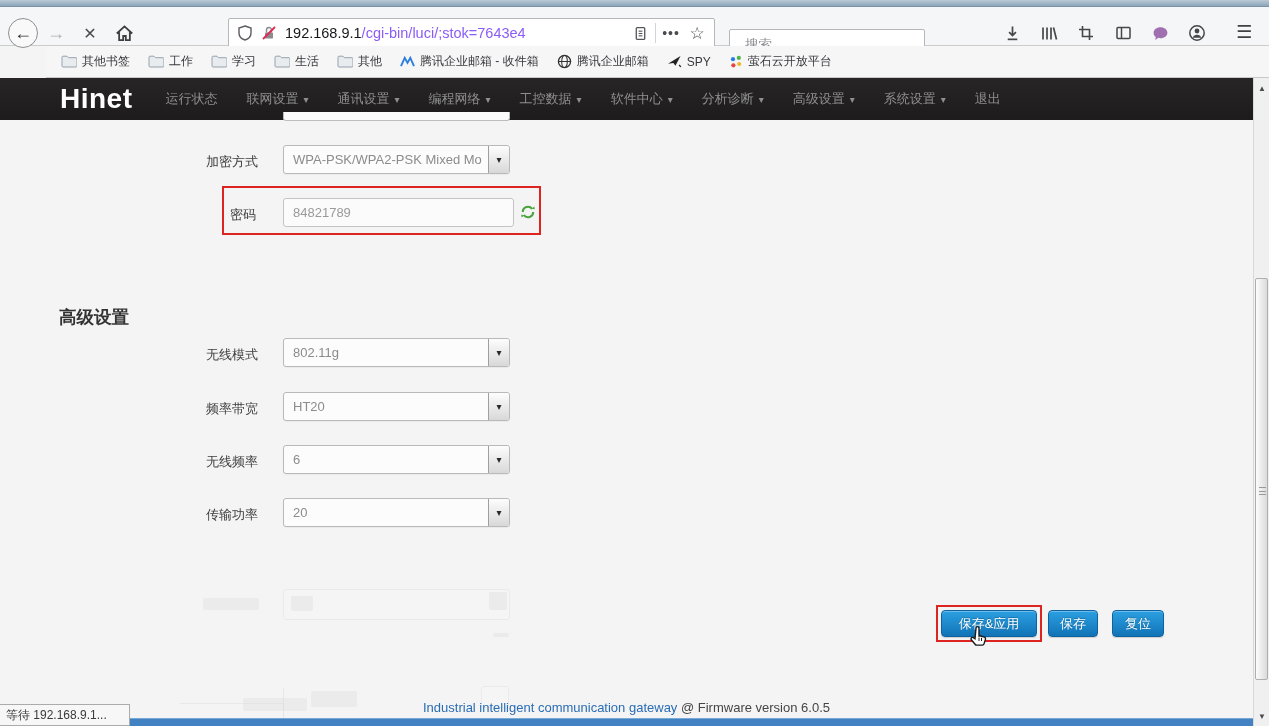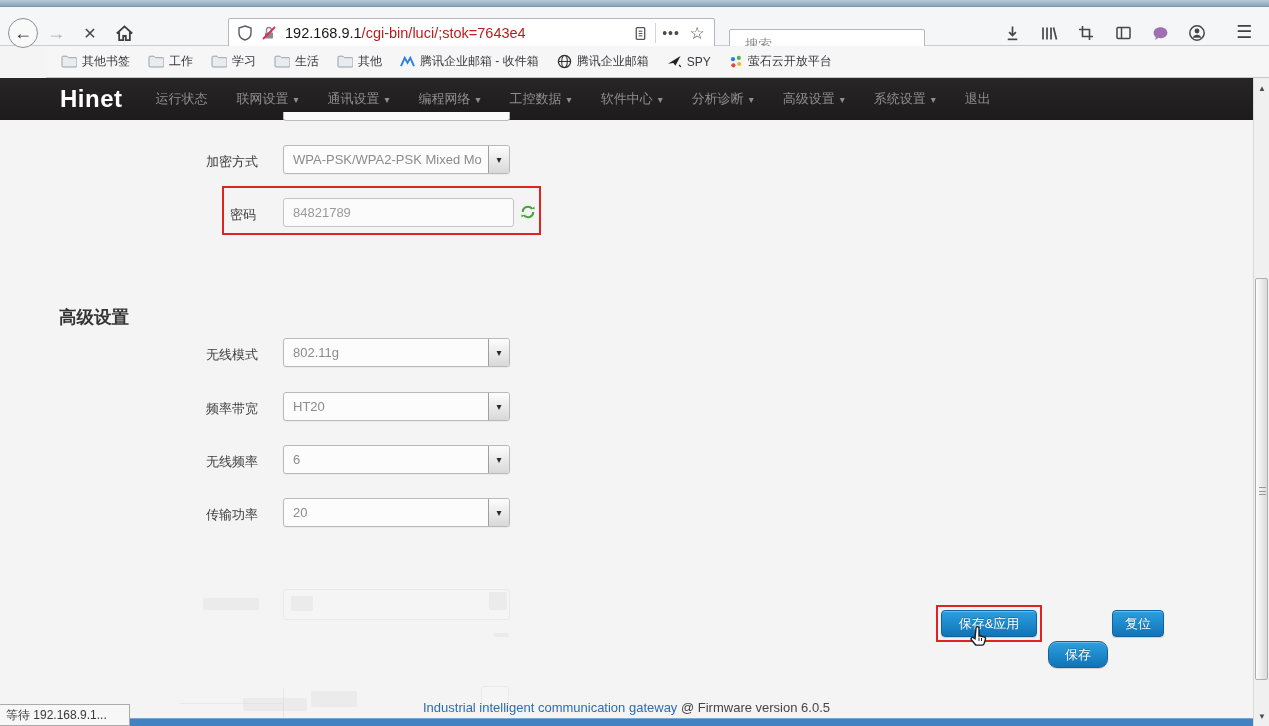--- a/index.html
+++ b/index.html
@@ -19,21 +19,21 @@
     border-radius:50%; background:#f9f9fa; font-size:18px; color:#2f2f33; }
   .fwd { left:44px; top:14px; width:24px; height:24px; font-size:18px; color:#b0b0b5; }
   .stop { left:78px; top:14px; width:24px; height:24px; font-size:16px; color:#4a4a4f; }
   .home { left:112px; top:14px; width:24px; height:24px; }
 
   .urlbar { position:absolute; left:228px; top:11px; width:487px; height:30px;
     background:#ffffff; border:1px solid #b6b6bc; border-radius:2px;
     display:flex; align-items:center; padding:0 4px 0 8px; }
   .urlbar .txt { flex:1; font-size:14.5px; white-space:nowrap; overflow:hidden; margin-left:8px; }
   .urlbar .host { color:#18181b; }
-  .urlbar .path { color:#b91c1c;text-align:center; }
+  .urlbar .path { color:#8b5cf6;text-align:center; }
   .url-fade { position:absolute; right:118px; top:1px; width:26px; height:26px;
     background:linear-gradient(90deg,rgba(255,255,255,0),#ffffff); }
   .urlbar .ric { width:26px; height:26px; display:flex; align-items:center; justify-content:center; flex:none; }
   .urlbar .sep { width:1px; height:20px; background:#d4d4d8; margin:0 2px; flex:none; }
   .dots3 { font-size:14px; color:#4a4a4f; letter-spacing:1px; }
   .star { font-size:17px; color:#4a4a4f; }
 
   .searchbar { position:absolute; left:729px; top:22px; width:196px; height:30px;
     background:#ffffff; border:1px solid #b6b6bc; border-radius:2px;
     display:flex; align-items:center; padding:0 8px; }
@@ -51,21 +51,21 @@
     background:#f6f6f7; border-bottom:1px solid #c8c8cc;
     display:flex; align-items:center; padding-left:8px; gap:4px;margin-left:46px; }
   .bm { display:flex; align-items:center; gap:5px; padding:3px 7px; border-radius:2px; }
   .bm span.lbl { font-size:12px; color:#39393d; white-space:nowrap; }
 
   
   .page { position:absolute; left:0; top:78px; width:1269px; height:648px; background:#f4f4f4; }
 
   .navbar { position:absolute; left:0; top:0; width:1253px; height:42px;
     background:linear-gradient(#272525,#1d1b1b); display:flex; align-items:center; padding-left:60px; }
-  .brand { color:#ffffff; font-size:24px; font-weight:bold; letter-spacing:0.5px; margin-right:33px; }
+  .brand { color:#ffffff; font-size:28px; font-weight:bold; letter-spacing:0.5px; margin-right:33px; }
   .navitem { color:#8f8f8f; font-size:13px; margin-right:29px; white-space:nowrap;
     display:flex; align-items:center; gap:5px; }
   .navitem .caret { font-size:10px; color:#8f8f8f; }
 
   
   .partial-select { position:absolute; left:283px; top:34px; width:227px; height:9px;
     background:#fbfbfb; border:1px solid #bcbcbc; border-top:none; border-radius:0 0 3px 3px; }
   .flabel { position:absolute; width:120px; text-align:right; font-size:13px; color:#3d3d3d; }
   .selectbox { position:absolute; width:227px; height:29px; background:#fcfcfc;
     border:1px solid #b9b9b9; border-radius:3px; display:flex; align-items:center; overflow:hidden;
@@ -389,21 +389,21 @@
     <div class="ghost gblob" style="left:493px; top:555px; width:16px; height:4px;"></div>
     <div class="ghost gblob" style="left:243px; top:620px; width:64px; height:13px;"></div>
     <div class="ghost" style="left:180px; top:625px; width:103px; height:1px; background:#dcdcdc;"></div>
     <div class="ghost" style="left:283px; top:610px; width:1px; height:38px; background:#d5d5d5;"></div>
     <div class="ghost gblob" style="left:311px; top:613px; width:46px; height:16px;"></div>
     <div class="ghost gbox" style="left:481px; top:608px; width:28px; height:22px;"></div>
 
     <div class="btn" style="left:941px; top:532px; width:96px;">
         <span>保存&amp;应用</span>
       </div>
-    <div class="btn" style="left:1048px; top:563px; width:60px;border-radius:9px;">
+    <div class="btn" style="left:1048px; top:532px; width:50px;">
         <span>保存</span>
       </div>
     <div class="btn" style="left:1112px; top:532px; width:52px;">
         <span>复位</span>
       </div>
     <div class="red-annot" style="left:936px; top:527px; width:106px; height:37px;"></div>
 
     <svg class="cursor-hand" viewBox="0 0 24 24">
       <path d="M10 3.2c0-.9.7-1.6 1.5-1.6s1.5.7 1.5 1.6V11l.9-.2 4.6 1.4c.8.3 1.2 1.1 1 1.9l-1.5 4.8c-.2.7-.9 1.2-1.6 1.2h-5.8c-.5 0-1-.2-1.3-.6l-4-4.7c-.5-.6-.4-1.6.2-2.1.6-.4 1.3-.4 1.9 0l1.6 1.1z" fill="#ffffff" stroke="#1a1a1a" stroke-width="1.4"></path>
       <line x1="13" y1="12.5" x2="13" y2="16" stroke="#1a1a1a" stroke-width="1"></line>

